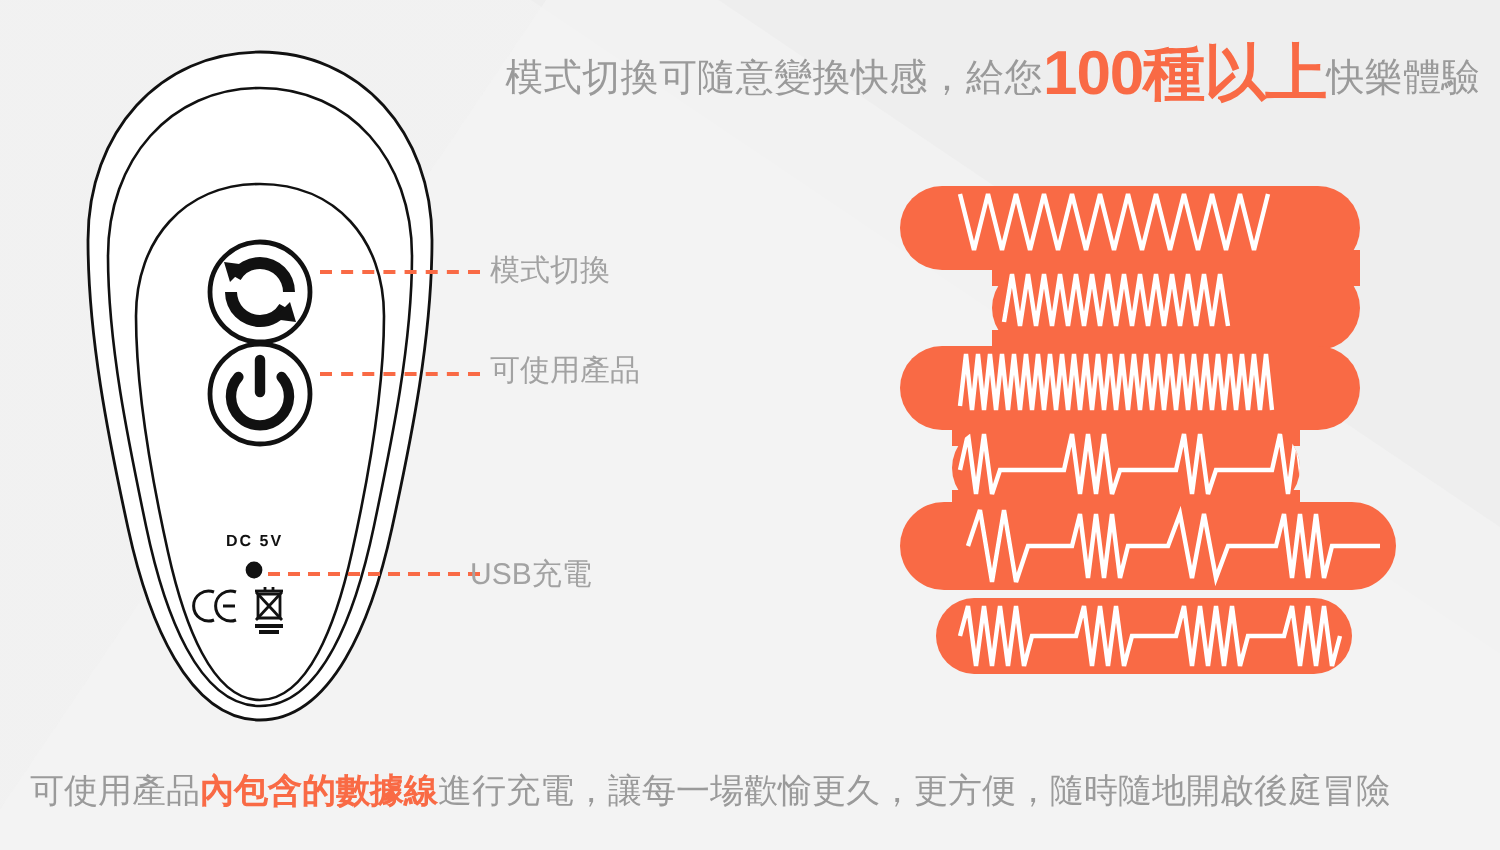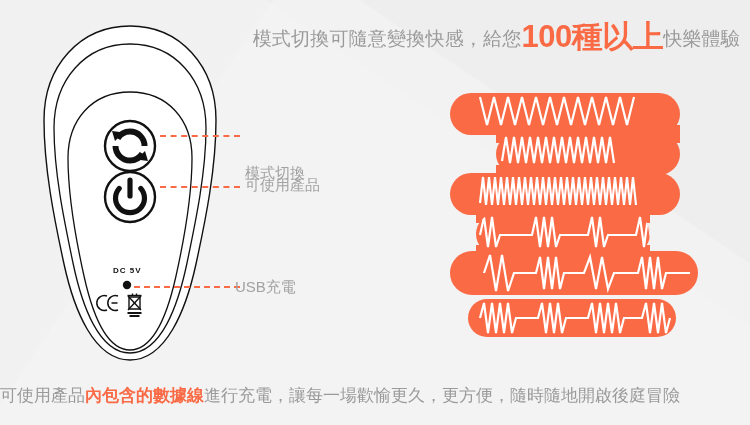--- a/index.html
+++ b/index.html
@@ -63,21 +63,21 @@
     font-size: 31px;
     font-weight: bold;
     vertical-align: -2px;
     letter-spacing: -0.5px;
   }
   .headline .hl-tail { font-size: 19px; }
 
   
   .footline {
     position: absolute;
-    left: 0;
+    left: 15px;
     bottom: 18px;
     width: 629px;
     text-align: center;
     white-space: nowrap;
     color: #9a9a9a;
     font-size: 17px;
   }
   .footline .fl-accent {
     color: #f96a45;
     font-weight: bold;
@@ -91,21 +91,21 @@
     text-decoration: underline;
   }
 
   
   .callout-label {
     position: absolute;
     color: #a2a2a2;
     font-size: 15px;
     white-space: nowrap;
   }
-  #label-mode   { left: 245px; top: 126px; margin-top: 38px; }
+  #label-mode   { left: 245px; top: 126px; }
   #label-power  { left: 245px; top: 176px; }
   #label-usb    { left: 235px; top: 278px; }
 
   .dash-line {
     position: absolute;
     height: 0;
     border-top: 2px dashed #f96a45;
   }
   #dash-mode  { left: 160px; top: 135px; width: 80px; }
   #dash-power { left: 160px; top: 186px; width: 80px; }

